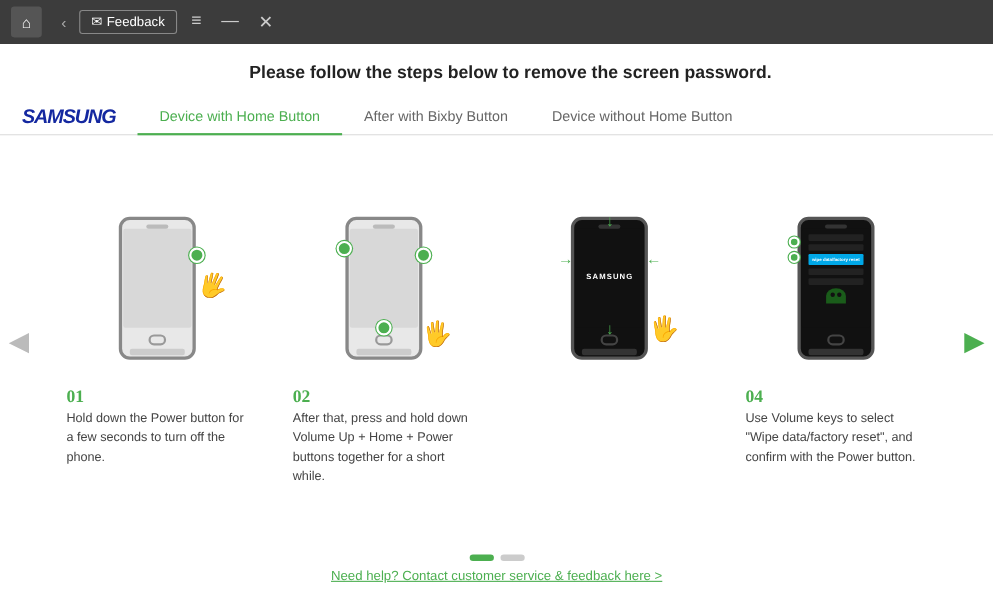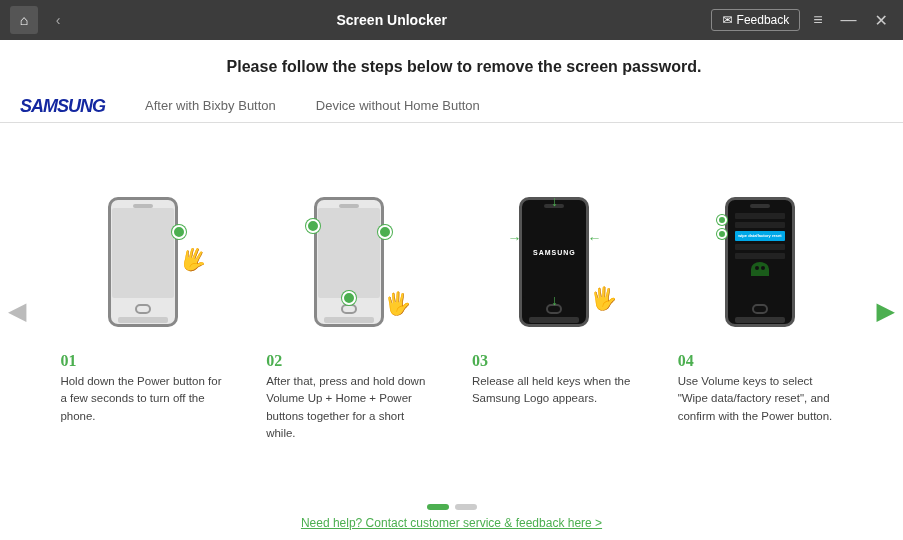--- a/index.html
+++ b/index.html
@@ -320,21 +320,20 @@
 
 <div class="titlebar">
   <div class="titlebar-left">
     <button class="titlebar-home-btn">
       <span>⌂</span>
     </button>
     <button class="titlebar-back-btn">
       <span>‹</span>
     </button>
   </div>
-  <div class="titlebar-title">Screen Unlocker</div>
   <div class="titlebar-right">
     <button class="feedback-btn">
       <span>✉</span>
       <span>Feedback</span>
     </button>
     <button class="titlebar-icon-btn">
       <span>≡</span>
     </button>
     <button class="titlebar-icon-btn">
       <span>—</span>
@@ -346,20 +345,21 @@
 </div>
 
 <div class="main">
 
   <div class="header">
     <div class="header-title">Please follow the steps below to remove the screen password.</div>
   </div>
 
   <div class="tabs">
     <div class="samsung-logo">SAMSUNG</div>
+    <div class="tab active">Device with Home Button</div>
     <div class="tab">After with Bixby Button</div>
     <div class="tab">Device without Home Button</div>
   </div>
 
   <div class="steps-area">
     <button class="nav-arrow left">◀</button>
 
     <div class="steps-container">
 
       <div class="step">
@@ -429,24 +429,20 @@
             <div style="position:absolute; top:30px; right:-12px;">
               <span style="color:#4caf50; font-size:14px;">←</span>
             </div>
             <div style="position:absolute; bottom:18px; left:50%; transform:translateX(-50%);">
               <span style="color:#4caf50; font-size:14px;">↓</span>
             </div>
 
             <div style="position:absolute; right:-28px; bottom:15px; font-size:22px; color:#aaa;">🖐</div>
           </div>
         </div>
-        <div class="step-text">
-          <span class="step-num">03</span>
-          <div class="step-desc">Release all held keys when the Samsung Logo appears.</div>
-        </div>
       </div>
 
       <div class="step">
         <div class="phone-wrap">
           <div style="position:relative;">
             <div class="phone step4">
               <div class="phone-speaker" style="background:#333;"></div>
               <div class="phone-screen" style="background:#111; position:relative; overflow:hidden;">
 
                 <div style="padding:2px; width:100%; height:100%;">

